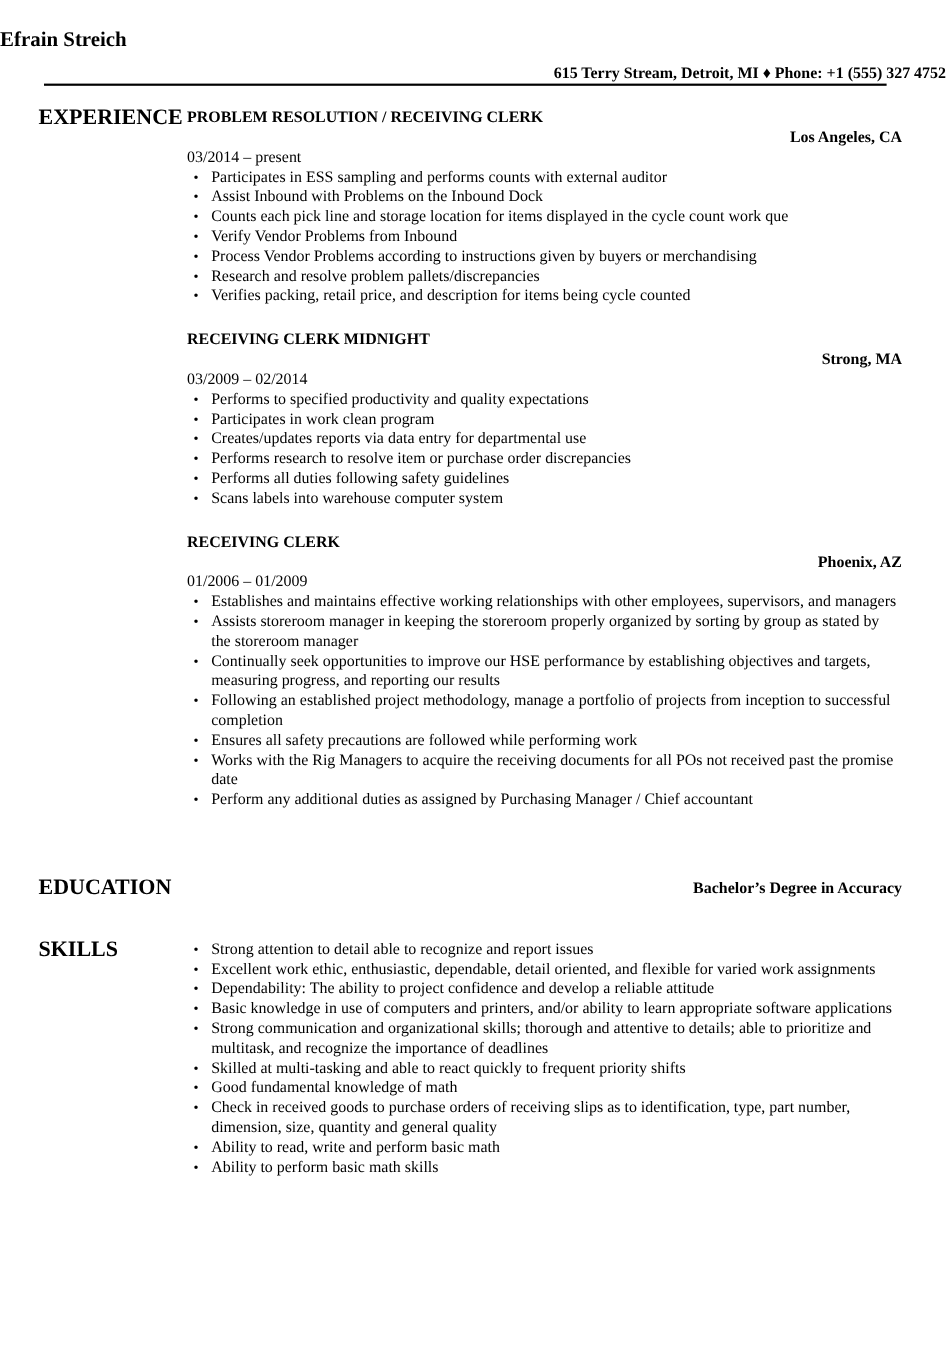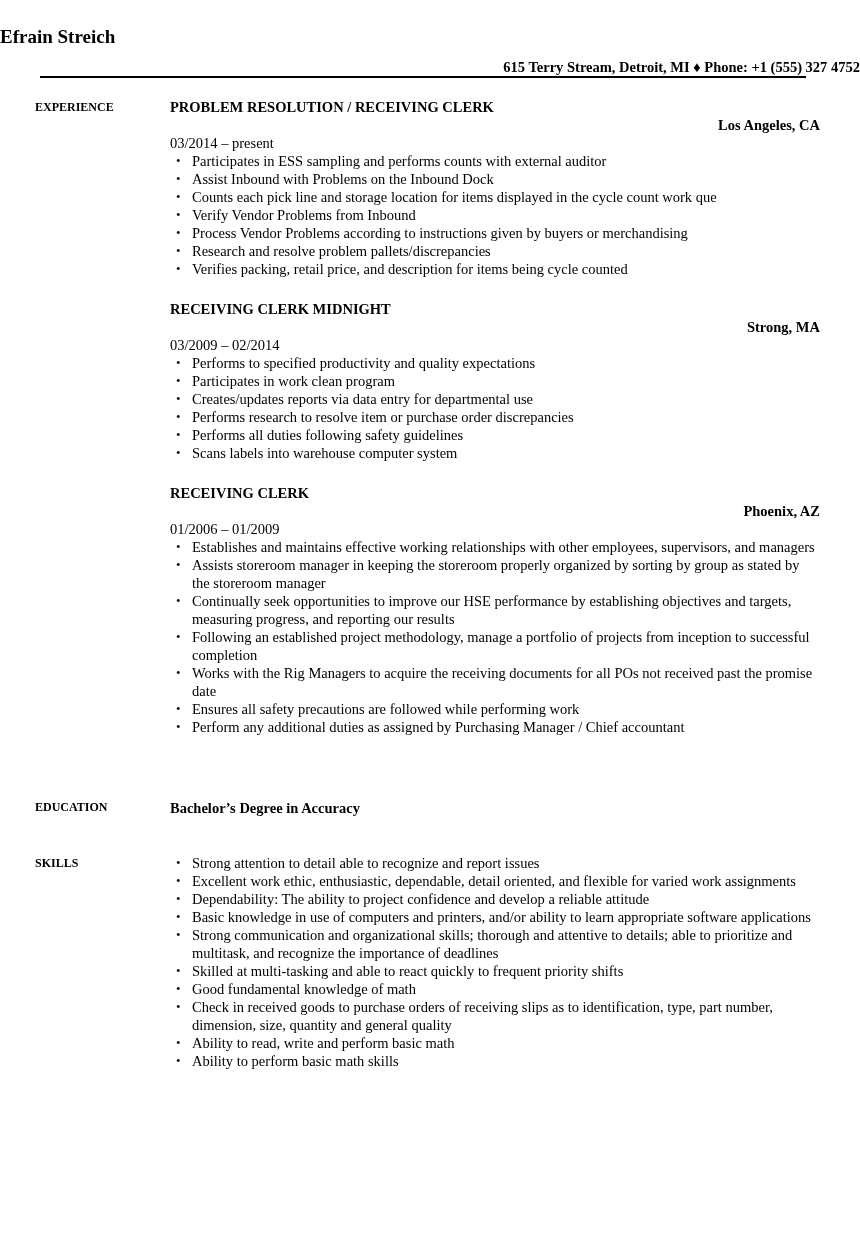--- a/index.html
+++ b/index.html
@@ -20,37 +20,37 @@
       position: absolute; left: 0; width: 860px; top: 58px;
       text-align: right; font-weight: bold; font-size: 14.5px; line-height: 18px;
     }
     .divider {
       position: absolute; left: 40px; top: 76px; width: 766px; height: 2px;
       background: #000000;
     }
     .section { position: absolute; left: 0; width: 860px; }
     .section-label {
       position: absolute; left: 35px; top: 0;
-      font-weight: bold; font-size: 12px; line-height: 18px;
+      font-weight: bold; font-size: 20px; line-height: 18px;
     }
     .section-body { position: absolute; left: 170px; top: 0; width: 650px; }
     .job { margin-bottom: 22px; }
     .job-title { font-weight: bold; font-size: 14.5px; line-height: 18px; }
     .job-location { font-weight: bold; line-height: 18px; text-align: right; }
     .job-dates { line-height: 18px; }
     ul.bullets { list-style: none; }
     ul.bullets li {
       position: relative; padding-left: 22px; line-height: 18px;
     }
     ul.bullets li::before {
       content: "\2022"; position: absolute; left: 6px; top: 0;
       font-size: 13px;
     }
     .edu-title { font-weight: bold; line-height: 18px; }
-    .edu-degree { font-weight: bold; line-height: 20px; }
+    .edu-degree { font-weight: bold; line-height: 20px; text-align: right; }
   </style>
 </head>
 <body>
 
 <div class="header">
   <div class="name">Efrain Streich</div>
   <div class="contact">615 Terry Stream, Detroit, MI ♦ Phone: +1 (555) 327 4752</div>
   <div class="divider"></div>
 </div>
 
@@ -89,22 +89,22 @@
 
     <div class="job">
       <div class="job-title">RECEIVING CLERK</div>
       <div class="job-location">Phoenix, AZ</div>
       <div class="job-dates">01/2006 – 01/2009</div>
       <ul class="bullets">
         <li>Establishes and maintains effective working relationships with other employees, supervisors, and managers</li>
         <li>Assists storeroom manager in keeping the storeroom properly organized by sorting by group as stated by the storeroom manager</li>
         <li>Continually seek opportunities to improve our HSE performance by establishing objectives and targets, measuring progress, and reporting our results</li>
         <li>Following an established project methodology, manage a portfolio of projects from inception to successful completion</li>
+        <li>Ensures all safety precautions are followed while performing work</li>
         <li>Works with the Rig Managers to acquire the receiving documents for all POs not received past the promise date</li>
-        <li>Ensures all safety precautions are followed while performing work</li>
         <li>Perform any additional duties as assigned by Purchasing Manager / Chief accountant</li>
       </ul>
     </div>
 
   </div>
 </div>
 
 <div class="section" style="top:798px;">
   <div class="section-label">EDUCATION</div>
   <div class="section-body">

